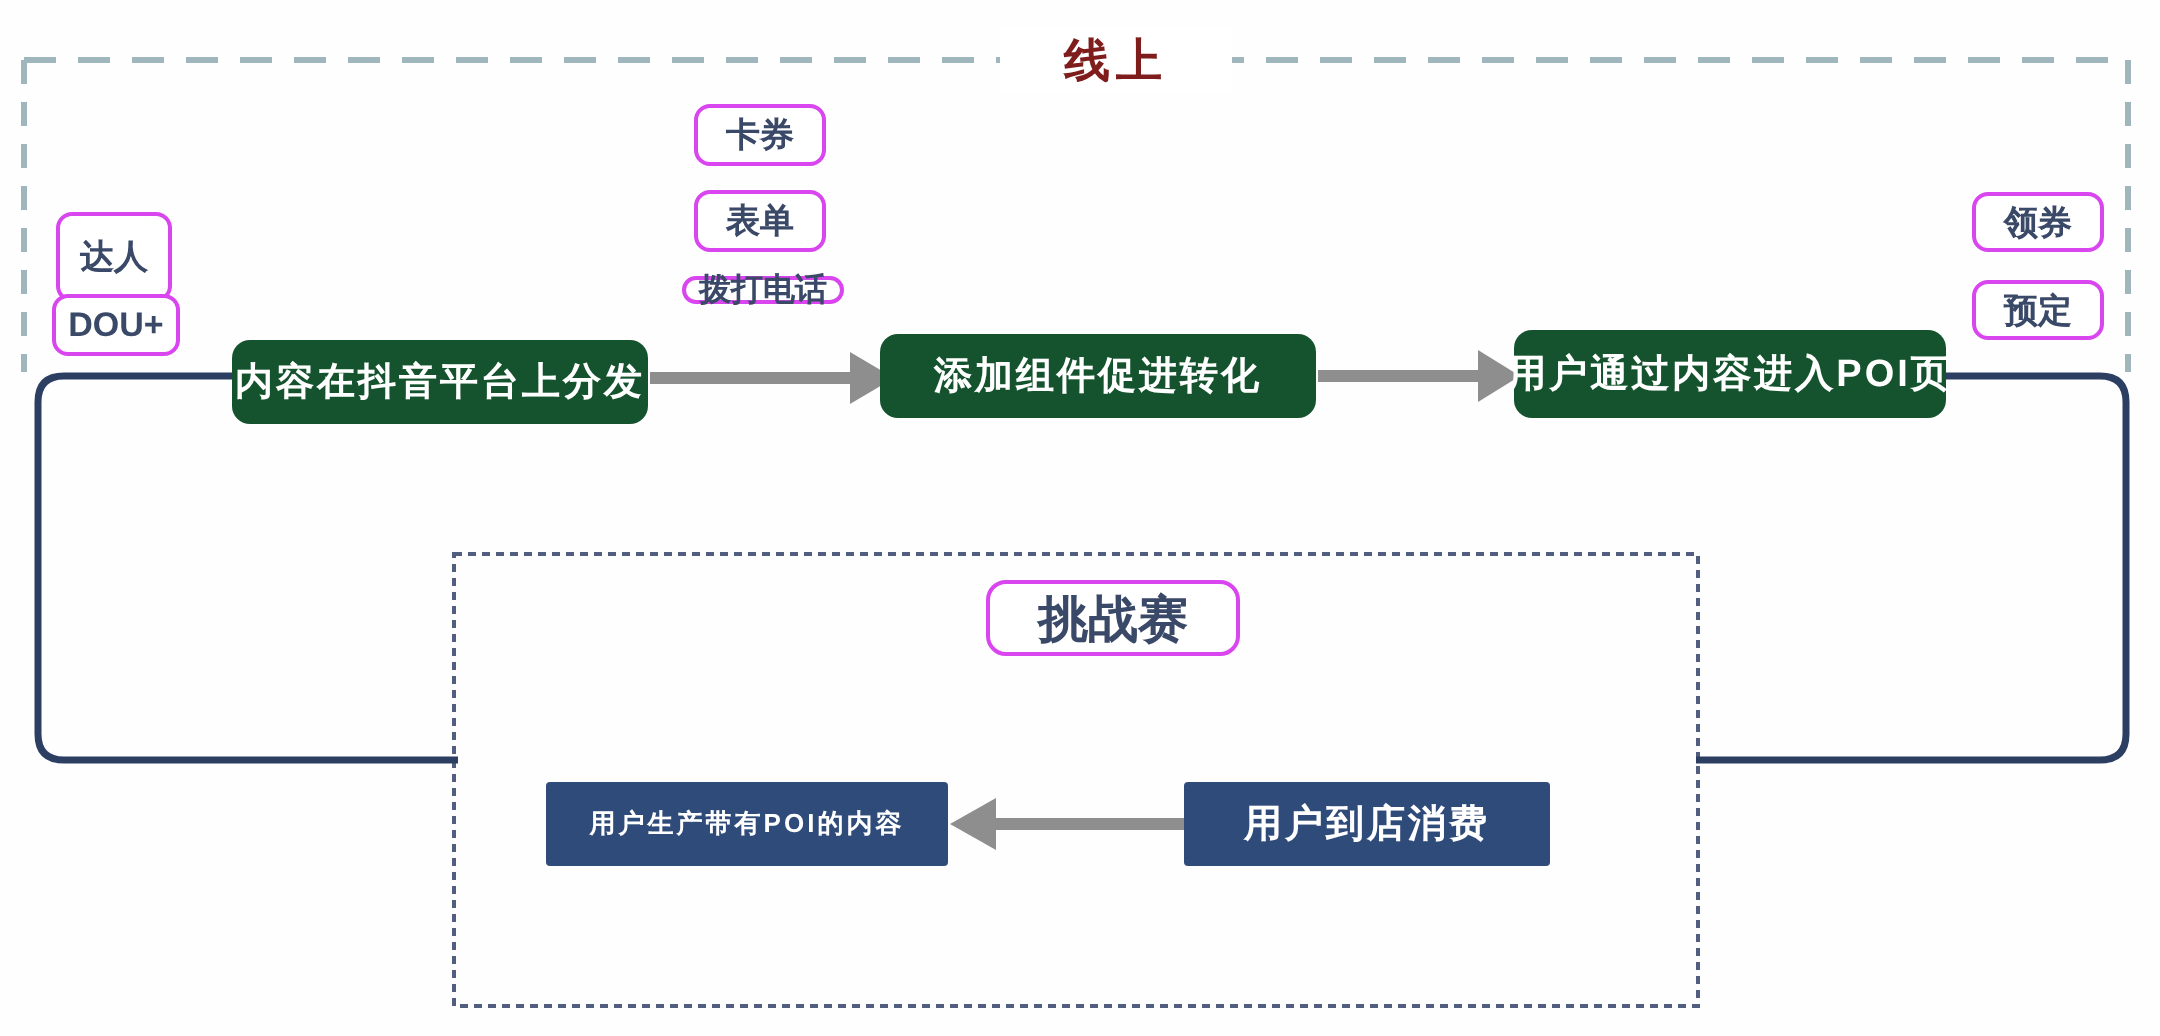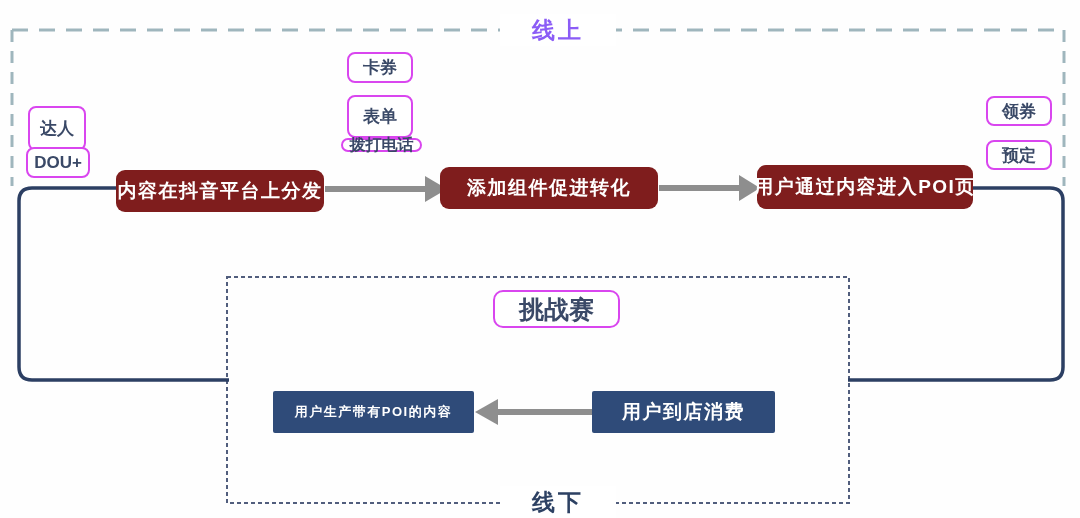--- a/index.html
+++ b/index.html
@@ -22,21 +22,21 @@
     display: flex;
     align-items: center;
     justify-content: center;
     color: #ffffff;
     font-weight: bold;
     font-size: 19px;
     letter-spacing: 1.5px;
     z-index: 3;
     white-space: nowrap;
   }
-  .step.teal { background: #7f1d1d; border-radius: 9px; }
+  .step.teal { background: #14532d; border-radius: 9px; }
   .step.navy { background: #2f4b79; border-radius: 2px; }
   .pill {
     position: absolute;
     display: flex;
     align-items: center;
     justify-content: center;
     background: #ffffff;
     border: 2px solid #d946ef;
     border-radius: 8px;
     color: #3a4967;
@@ -52,21 +52,21 @@
     display: flex;
     align-items: center;
     justify-content: center;
     background: #ffffff;
     font-weight: bold;
     font-size: 23px;
     letter-spacing: 3px;
     z-index: 4;
     white-space: nowrap;
   }
-  .zone-label.online { color: #8b5cf6; }
+  .zone-label.online { color: #7f1d1d; }
   .zone-label.offline { color: #2d4163; }
 </style>
 </head>
 <body>
 
 <div class="canvas">
 
   <svg class="overlay" width="1080" height="518" viewBox="0 0 1080 518" xmlns="http://www.w3.org/2000/svg">
 
     <path d="M 12 30 H 1064" fill="none" stroke="#9fb6bd" stroke-width="3" stroke-dasharray="16 11"></path>
@@ -86,27 +86,26 @@
       <rect x="659" y="185" width="81" height="6" fill="#8e8e8e"></rect>
       <polygon points="739,175 739,201 760,188" fill="#8e8e8e"></polygon>
     </g>
     <g>
       <rect x="497" y="409" width="106" height="6" fill="#8e8e8e"></rect>
       <polygon points="498,399 498,425 475,412" fill="#8e8e8e"></polygon>
     </g>
   </svg>
 
   <div class="zone-label online" style="left:500px; top:14px; width:116px; height:32px;">线上</div>
-  <div class="zone-label offline" style="left:500px; top:486px; width:116px; height:32px;">线下</div>
 
   <div class="pill" style="left:28px; top:106px; width:58px; height:45px;">达人</div>
   <div class="pill" style="left:26px; top:147px; width:64px; height:31px;">DOU+</div>
 
   <div class="pill" style="left:347px; top:52px; width:66px; height:31px;">卡券</div>
-  <div class="pill" style="left:347px; top:95px; width:66px; height:43px;">表单</div>
+  <div class="pill" style="left:347px; top:95px; width:66px; height:31px;">表单</div>
   <div class="pill" style="left:341px; top:138px; width:81px; height:14px; font-size:16px;">拨打电话</div>
 
   <div class="pill" style="left:986px; top:96px; width:66px; height:30px;">领券</div>
   <div class="pill" style="left:986px; top:140px; width:66px; height:30px;">预定</div>
 
   <div class="step teal" style="left:116px; top:170px; width:208px; height:42px;">内容在抖音平台上分发</div>
   <div class="step teal" style="left:440px; top:167px; width:218px; height:42px;">添加组件促进转化</div>
   <div class="step teal" style="left:757px; top:165px; width:216px; height:44px;">用户通过内容进入POI页</div>
 
   <div class="pill big" style="left:493px; top:290px; width:127px; height:38px;">挑战赛</div>

